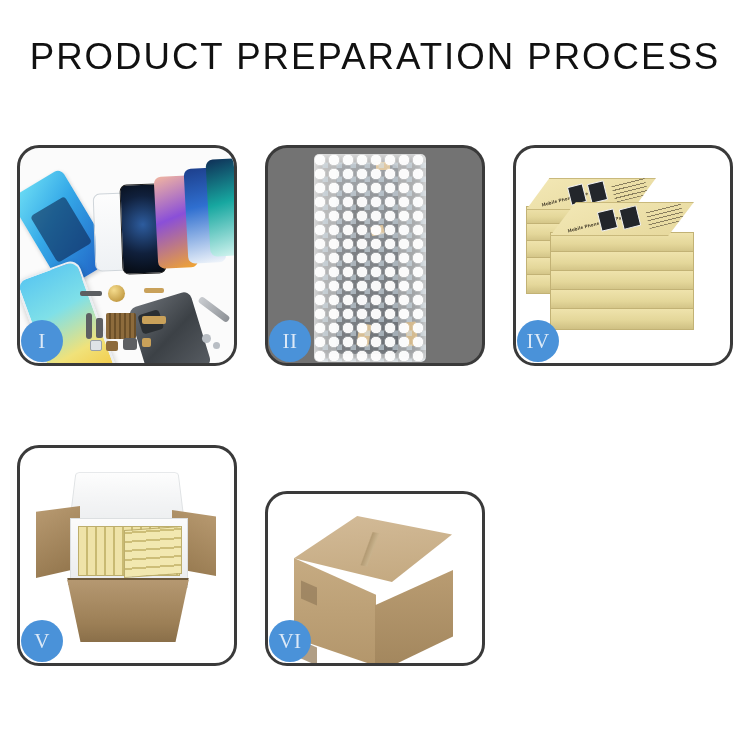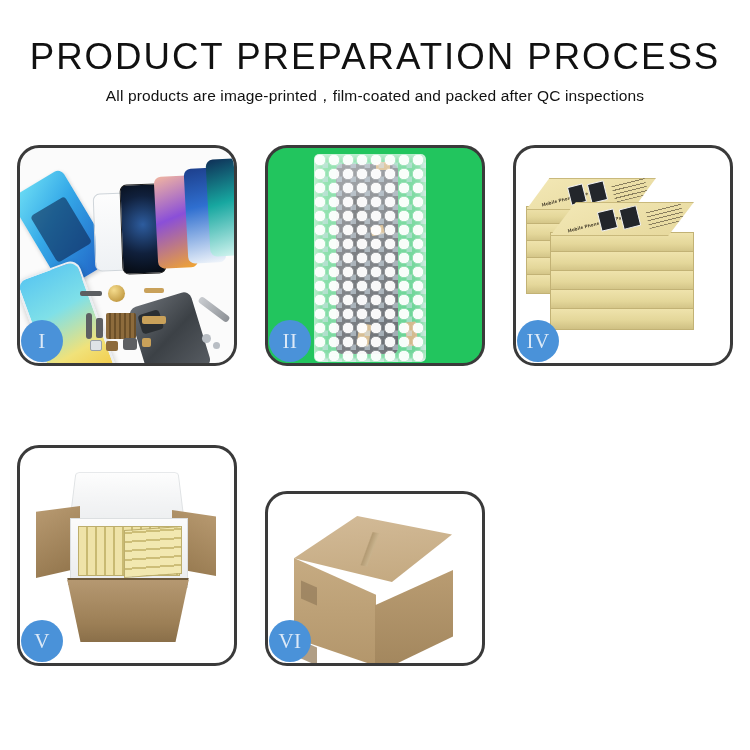--- a/index.html
+++ b/index.html
@@ -132,21 +132,21 @@
                repeating-linear-gradient(0deg,transparent 0 3px,rgba(0,0,0,.35) 3px 5px);
     border-radius:2px;
   }
   .tool{
     position:absolute;left:176px;top:158px;width:36px;height:7px;
     background:linear-gradient(90deg,#c9ccd0,#8d9196);
     border-radius:3px;transform:rotate(37deg);
   }
 
   
-  .p2{background:#22c55e;}
+  .p2{background:#737373;}
   .bagwrap{position:absolute;left:46px;top:6px;width:112px;height:208px;}
   .bagprod{
     position:absolute;left:22px;top:10px;width:62px;height:190px;
     background:linear-gradient(180deg,#4a4f55 0%,#2c3035 35%,#1d2025 100%);
     border-radius:6px;
   }
   .bagprod:after{
     content:"";position:absolute;left:16px;top:32px;width:12px;height:110px;
     background:#15181c;border-radius:3px;
   }
@@ -293,21 +293,20 @@
   .ct1{left:33px;top:90px;width:16px;height:18px;transform:skewY(24deg);}
   .ct2{left:33px;top:150px;width:16px;height:18px;transform:skewY(24deg);}
 </style>
 </head>
 <body>
 
 <div class="page">
 
   <div class="header">
     <div class="title">PRODUCT PREPARATION PROCESS</div>
-    <div class="subtitle">All products are image-printed，film-coated and packed after QC inspections</div>
   </div>
 
   <div class="grid">
 
     <div class="panel p1">
       <div class="scene">
         <div class="ph ph1"></div>
         <div class="ph ph2"></div>
         <div class="ph ph3"></div>
         <div class="ph ph4"></div>

